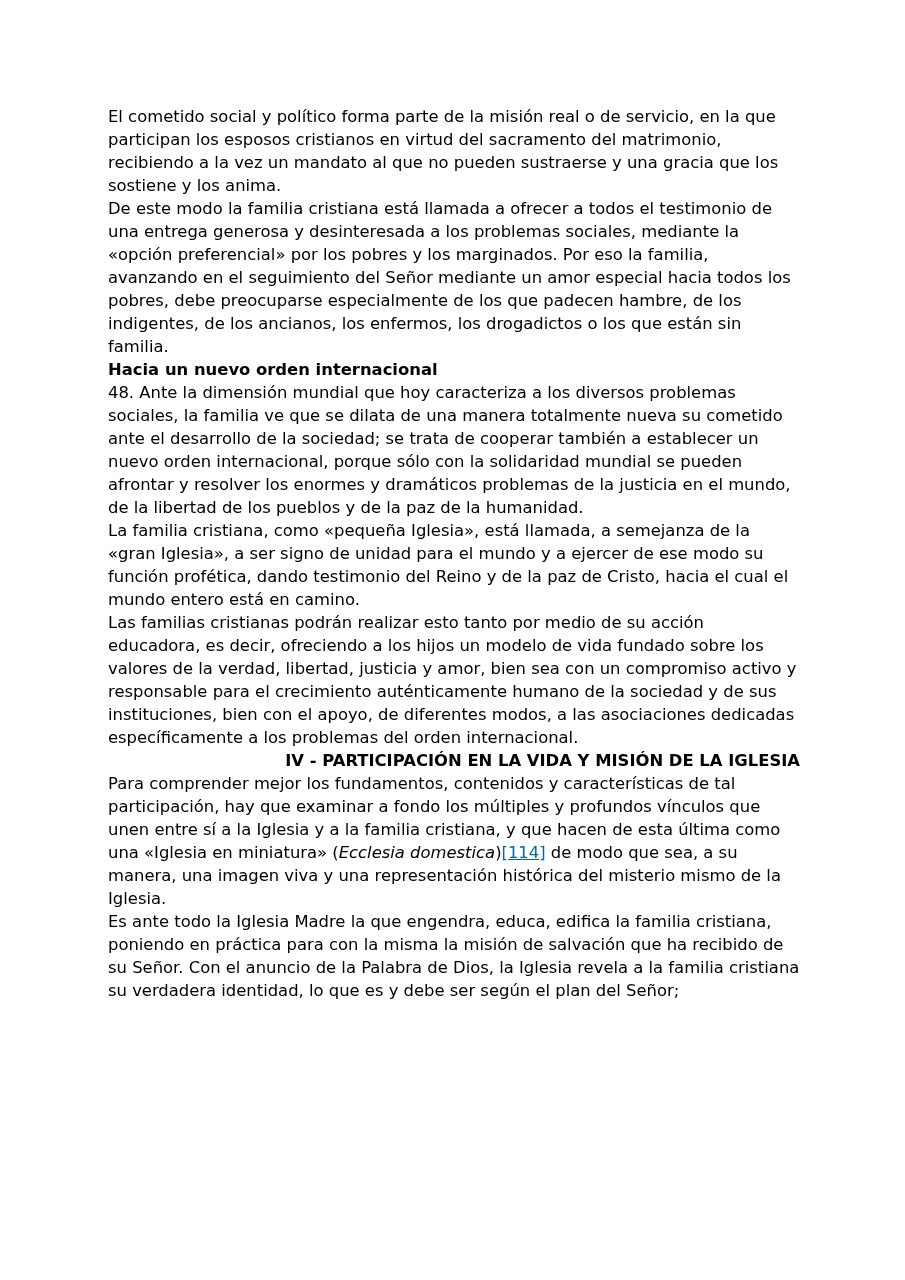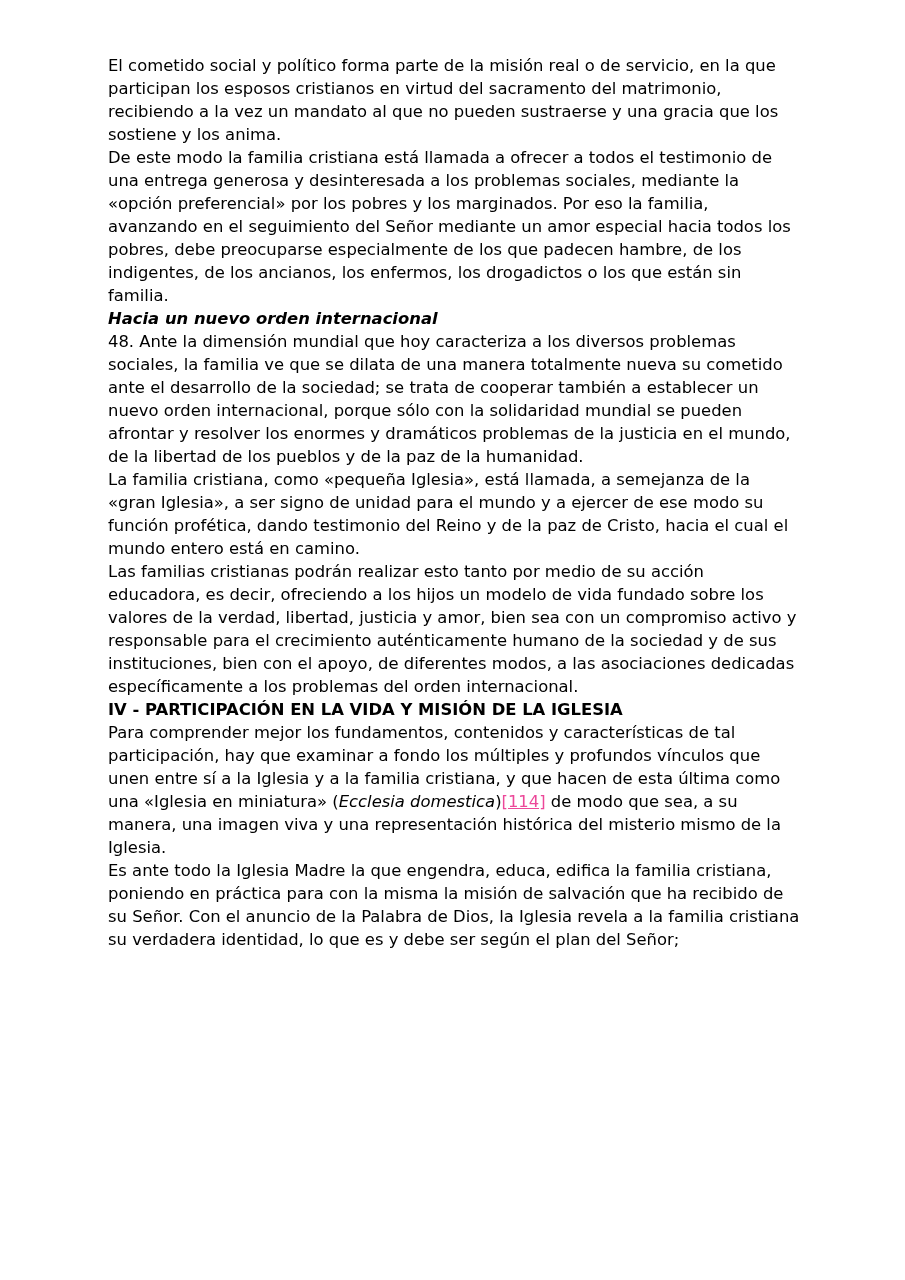--- a/index.html
+++ b/index.html
@@ -6,50 +6,50 @@
     margin: 0;
     padding: 0;
     background: #ffffff;
   }
   .page {
     position: relative;
     width: 905px;
     height: 1280px;
     background: #ffffff;
     box-sizing: border-box;
-    padding: 54px 0 0 108px;
+    padding: 105px 0 0 108px;
     overflow: hidden;
   }
   .doc {
     width: 692px;
     font-family: "DejaVu Sans", "Liberation Sans", sans-serif;
     font-size: 16.4px;
     line-height: 23px;
     color: #000000;
     text-align: left;
   }
   .doc p, .doc h2, .doc h3 {
     margin: 0;
     padding: 0;
     font-size: 16.4px;
     line-height: 23px;
   }
   .h-bold {
     font-weight: bold;
     font-style: normal;
+    text-align: right;
   }
   .h-bolditalic {
     font-weight: bold;
-    font-style: italic;
   }
   .latin {
     font-style: italic;
   }
   .fnlink {
-    color: #ec4899;
+    color: #0369a1;
     text-decoration: underline;
     cursor: pointer;
   }
 </style>
 </head>
 <body>
 
 <div class="page">
   <div class="doc">
 

